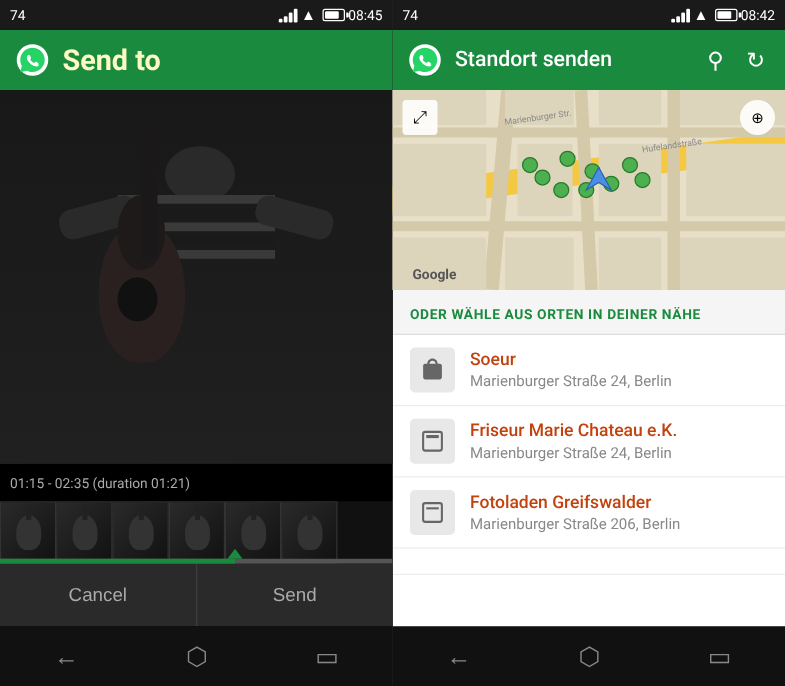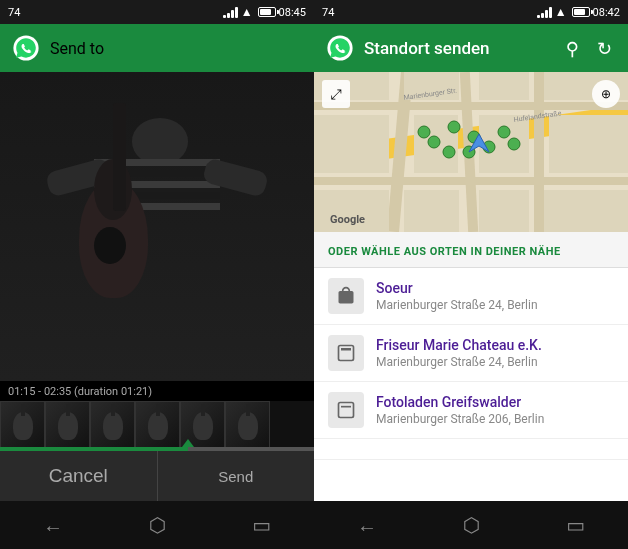--- a/index.html
+++ b/index.html
@@ -41,44 +41,44 @@
       padding: 0 12px;
       gap: 10px;
     }
 
     .whatsapp-logo {
       width: 28px;
       height: 28px;
     }
 
     .left-header-title {
-      color: #000000;
-      font-size: 16px;
-      font-weight: 400;
+      color: #fef9c3;
+      font-size: 23px;
+      font-weight: 700;
     }
 
     .video-area {
       flex: 1;
       background: #1a1a1a;
       position: relative;
       display: flex;
       align-items: center;
       justify-content: center;
     }
 
     .video-placeholder {
       width: 100%;
       height: 100%;
       background: linear-gradient(135deg, #2a2a2a, #111);
       position: relative;
       overflow: hidden;
     }
 
     .video-timeline-bar {
-      height: 20px;
+      height: 30px;
       background: #000;
       display: flex;
       align-items: center;
       padding: 0 8px;
     }
 
     .timeline-text {
       color: #aaa;
       font-size: 11px;
     }
@@ -164,21 +164,21 @@
       align-items: center;
       justify-content: space-around;
     }
 
     .cancel-btn {
       flex: 1;
       height: 50px;
       background: #2a2a2a;
       color: #aaa;
       border: none;
-      font-size: 19px;
+      font-size: 15px;
       cursor: pointer;
       display: flex;
       align-items: center;
       justify-content: center;
       border-right: 1px solid #444;
     }
 
     .send-btn {
       flex: 1;
       height: 50px;
@@ -340,21 +340,21 @@
       flex-shrink: 0;
       color: #666;
     }
 
     .place-info {
       flex: 1;
     }
 
     .place-name {
       font-size: 14px;
-      color: #4c1d95;
+      color: #c2410c;
       font-weight: 500;
     }
 
     .place-address {
       font-size: 12px;
       color: #888;
       margin-top: 2px;
     }
 
     .right-nav-bar {

